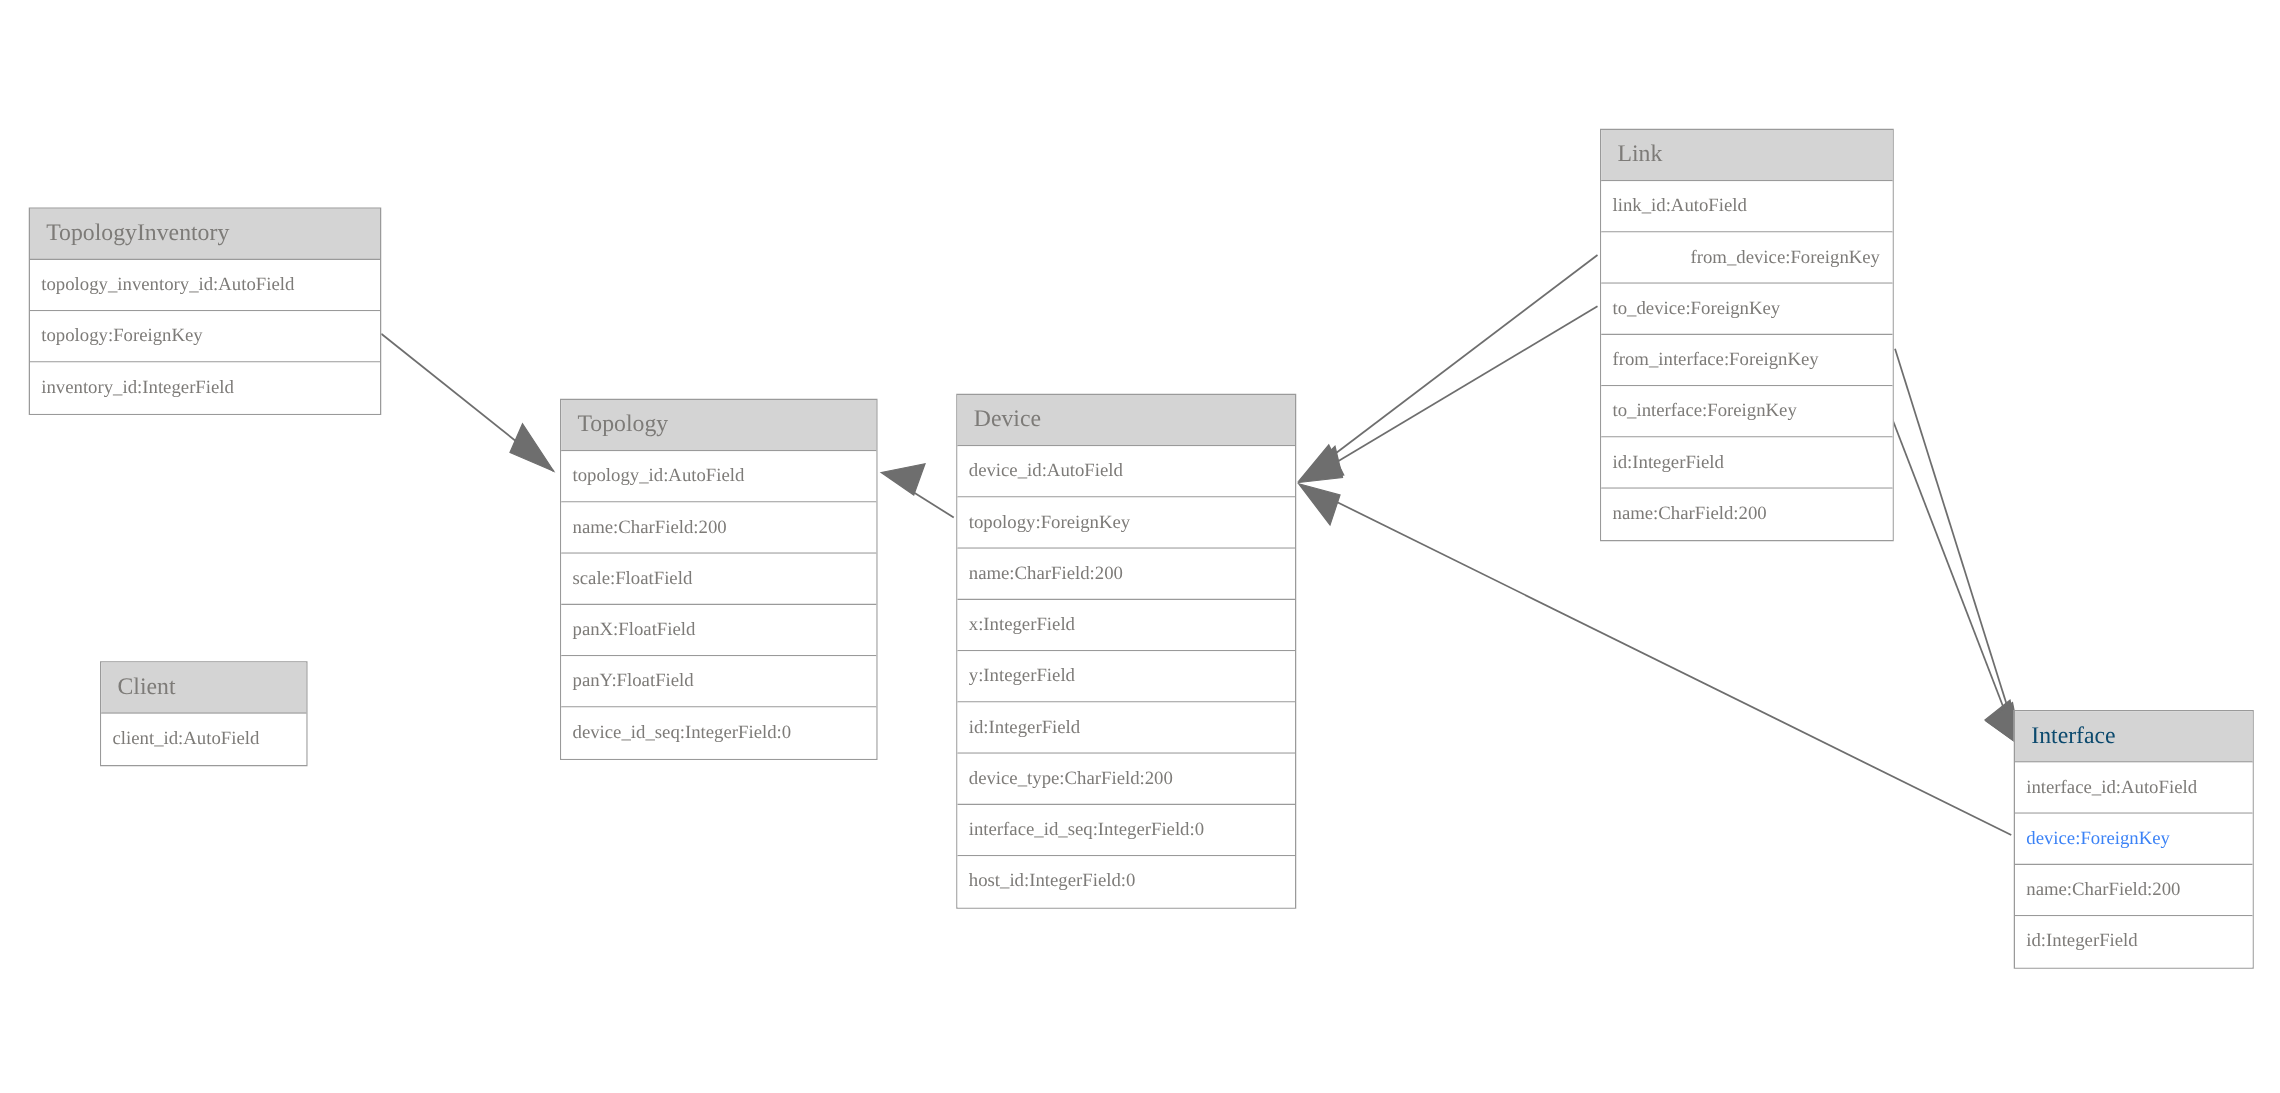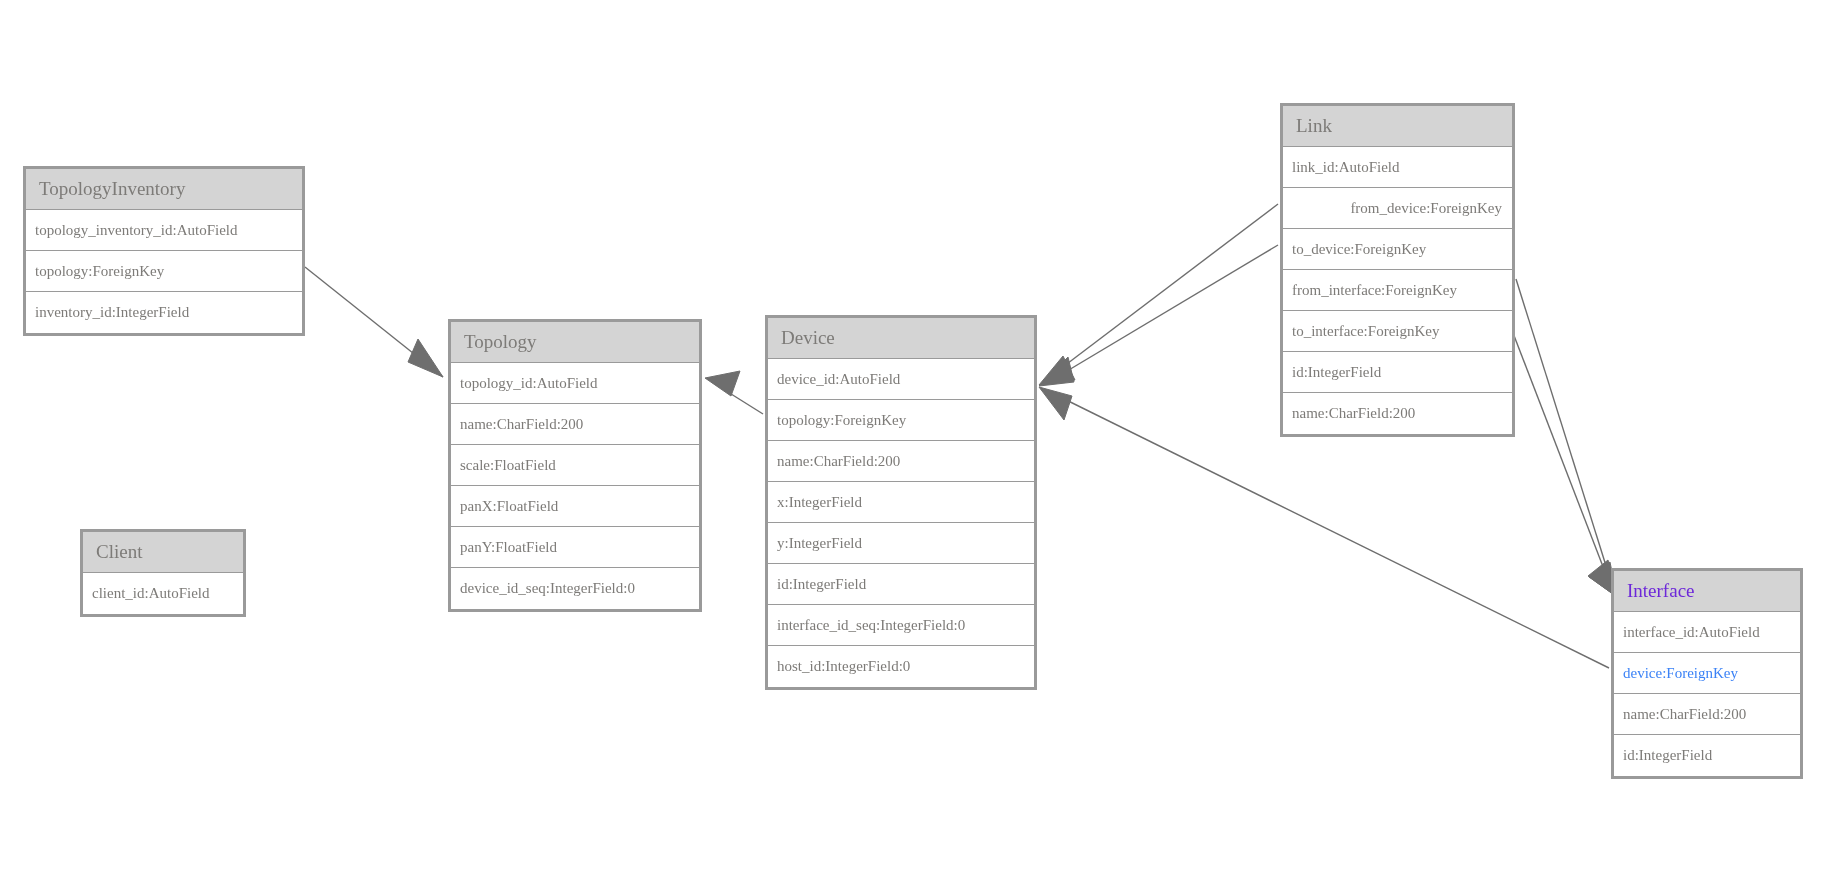--- a/index.html
+++ b/index.html
@@ -20,21 +20,21 @@
     position: absolute;
     left: 0;
     top: 0;
     width: 1824px;
     height: 874px;
     pointer-events: none;
   }
   .entity {
     position: absolute;
     box-sizing: border-box;
-    border: 3px solid #404040;
+    border: 1px solid #404040;
     background: #ffffff;
     z-index: 2;
   }
   .entity-header {
     box-sizing: border-box;
     background: #d4d4d4;
     border-bottom: 1px solid #9a9a9a;
     color: #7d7b78;
     font-size: 19px;
     line-height: 40px;
@@ -116,35 +116,36 @@
         <div class="entity-row" style="color: rgb(125, 123, 120); border-color: rgb(154, 154, 154);">device_id_seq:IntegerField:0</div>
       </div>
       <div class="entity" style="left: 765px; top: 315px; width: 272px; border-color: rgb(154, 154, 154);">
         <div class="entity-header" style="background: rgb(212, 212, 212); color: rgb(125, 123, 120); border-color: rgb(154, 154, 154);">Device</div>
         <div class="entity-row" style="color: rgb(125, 123, 120); border-color: rgb(154, 154, 154);">device_id:AutoField</div>
         <div class="entity-row" style="color: rgb(125, 123, 120); border-color: rgb(154, 154, 154);">topology:ForeignKey</div>
         <div class="entity-row" style="color: rgb(125, 123, 120); border-color: rgb(154, 154, 154);">name:CharField:200</div>
         <div class="entity-row" style="color: rgb(125, 123, 120); border-color: rgb(154, 154, 154);">x:IntegerField</div>
         <div class="entity-row" style="color: rgb(125, 123, 120); border-color: rgb(154, 154, 154);">y:IntegerField</div>
         <div class="entity-row" style="color: rgb(125, 123, 120); border-color: rgb(154, 154, 154);">id:IntegerField</div>
+        <div class="entity-row" style="color: rgb(125, 123, 120); border-color: rgb(154, 154, 154);">device_type:CharField:200</div>
         <div class="entity-row" style="color: rgb(125, 123, 120); border-color: rgb(154, 154, 154);">interface_id_seq:IntegerField:0</div>
         <div class="entity-row" style="color: rgb(125, 123, 120); border-color: rgb(154, 154, 154);">host_id:IntegerField:0</div>
       </div>
       <div class="entity" style="left: 1280px; top: 103px; width: 235px; border-color: rgb(154, 154, 154);">
         <div class="entity-header" style="background: rgb(212, 212, 212); color: rgb(125, 123, 120); border-color: rgb(154, 154, 154);">Link</div>
         <div class="entity-row" style="color: rgb(125, 123, 120); border-color: rgb(154, 154, 154);">link_id:AutoField</div>
         <div class="entity-row" style="color: rgb(125, 123, 120); border-color: rgb(154, 154, 154); text-align: right;">from_device:ForeignKey</div>
         <div class="entity-row" style="color: rgb(125, 123, 120); border-color: rgb(154, 154, 154);">to_device:ForeignKey</div>
         <div class="entity-row" style="color: rgb(125, 123, 120); border-color: rgb(154, 154, 154);">from_interface:ForeignKey</div>
         <div class="entity-row" style="color: rgb(125, 123, 120); border-color: rgb(154, 154, 154);">to_interface:ForeignKey</div>
         <div class="entity-row" style="color: rgb(125, 123, 120); border-color: rgb(154, 154, 154);">id:IntegerField</div>
         <div class="entity-row" style="color: rgb(125, 123, 120); border-color: rgb(154, 154, 154);">name:CharField:200</div>
       </div>
       <div class="entity" style="left: 1611px; top: 568px; width: 192px; border-color: rgb(154, 154, 154);">
-        <div class="entity-header" style="background: rgb(212, 212, 212); color: #6d28d9; border-color: rgb(154, 154, 154);">Interface</div>
+        <div class="entity-header" style="background: rgb(212, 212, 212); color: #0c4a6e; border-color: rgb(154, 154, 154);">Interface</div>
         <div class="entity-row" style="color: rgb(125, 123, 120); border-color: rgb(154, 154, 154);">interface_id:AutoField</div>
         <div class="entity-row" style="color: #3b82f6; border-color: rgb(154, 154, 154);">device:ForeignKey</div>
         <div class="entity-row" style="color: rgb(125, 123, 120); border-color: rgb(154, 154, 154);">name:CharField:200</div>
         <div class="entity-row" style="color: rgb(125, 123, 120); border-color: rgb(154, 154, 154);">id:IntegerField</div>
       </div>
     </div>
 
 </div>
 
 </body></html>

